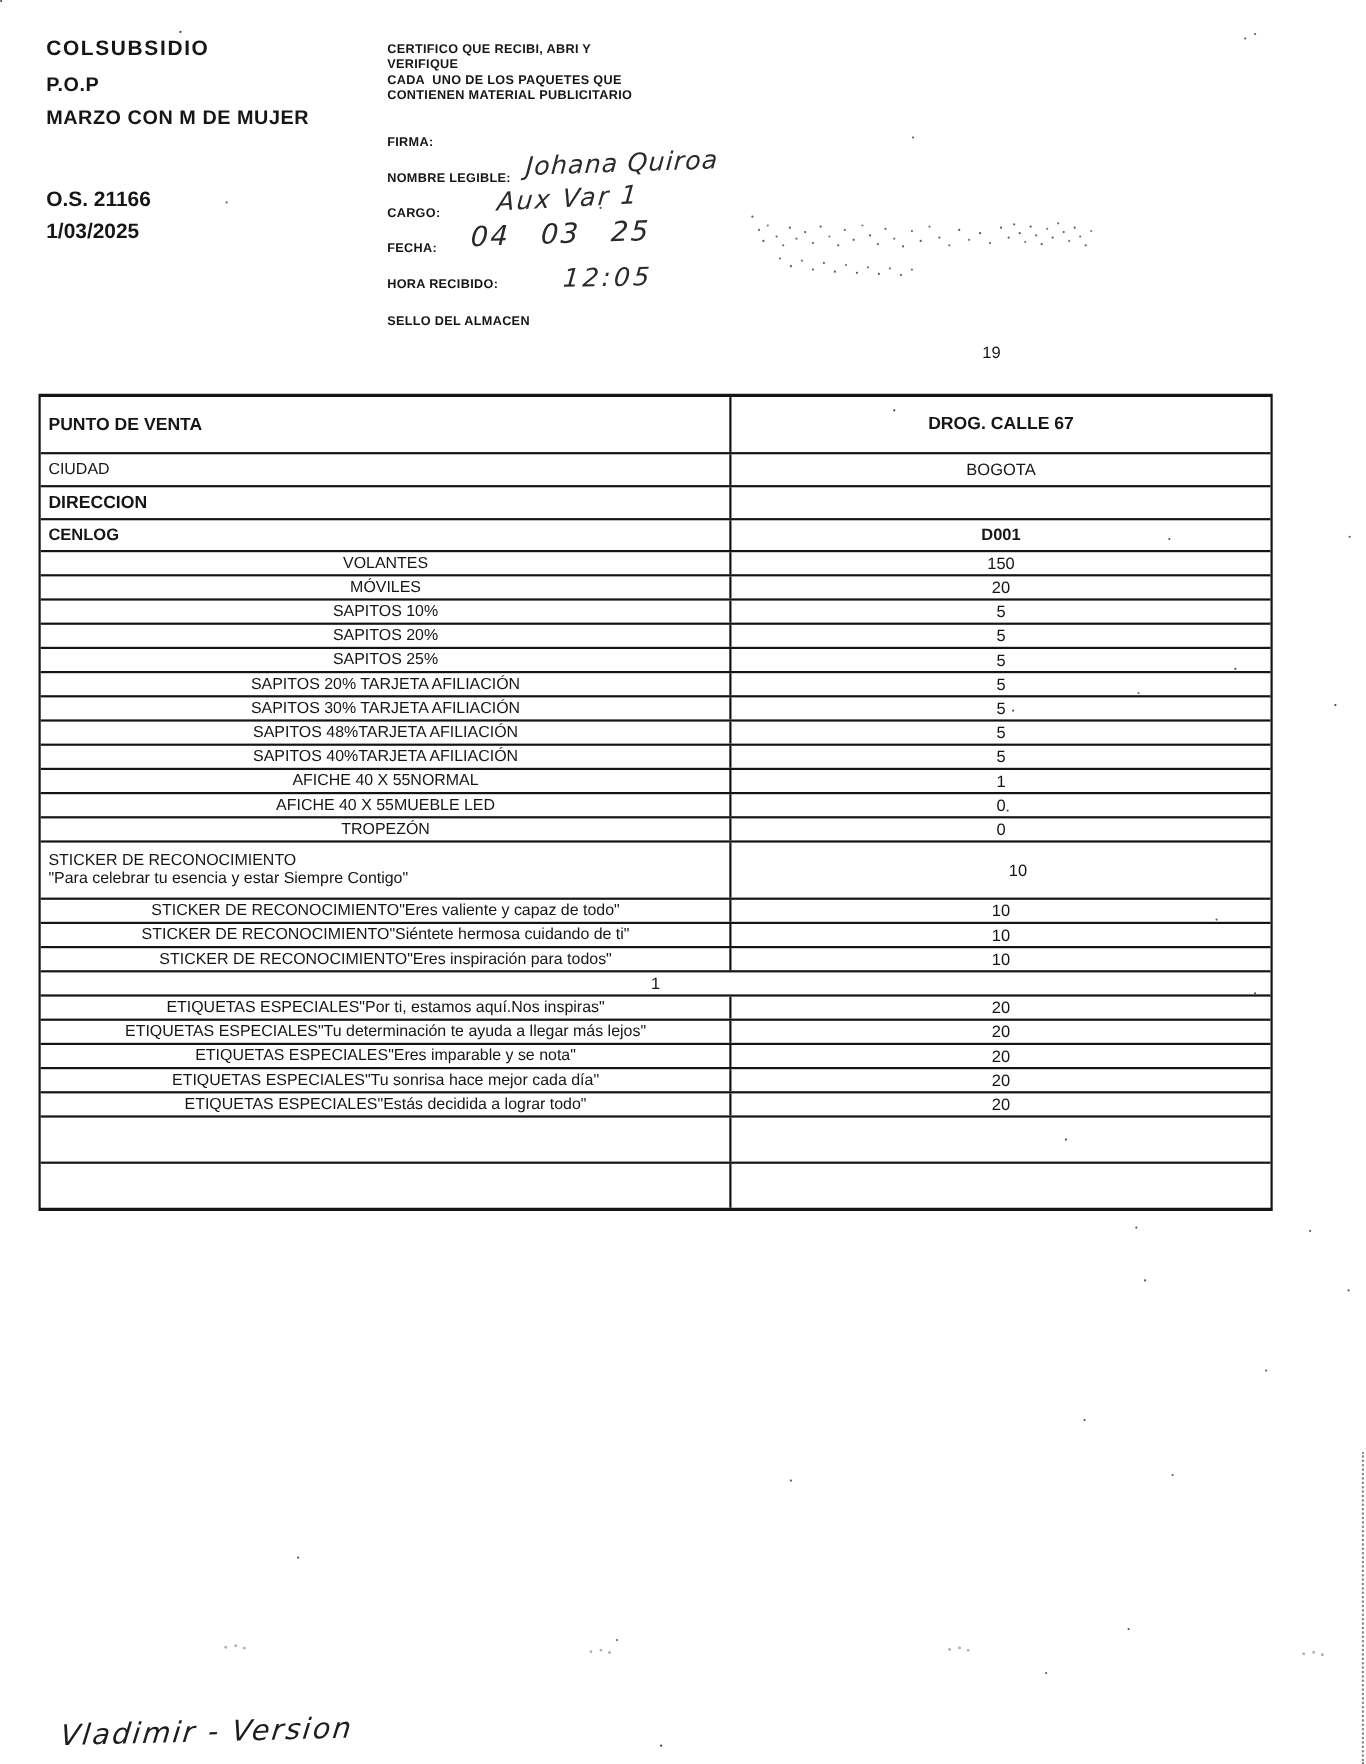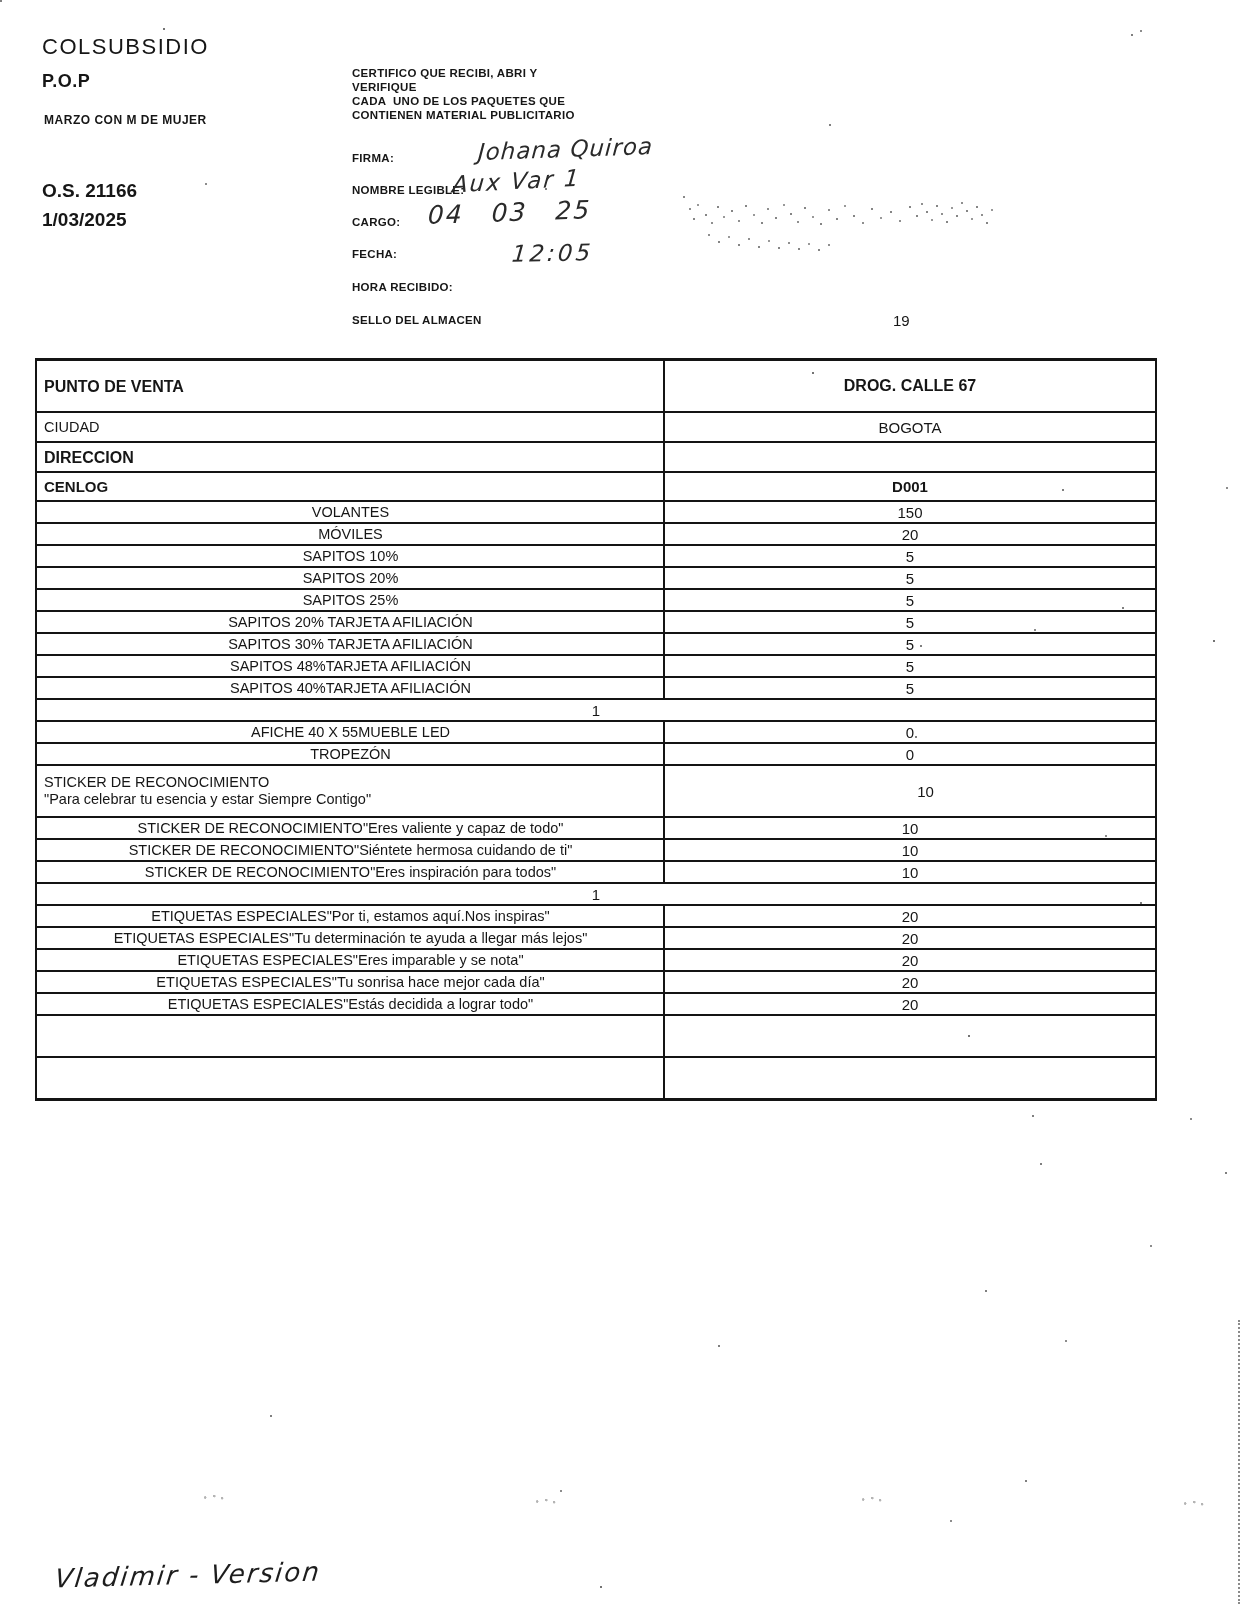--- a/index.html
+++ b/index.html
@@ -3,27 +3,27 @@
 <meta charset="utf-8">
 <style>
   html,body{margin:0;padding:0;background:#e8e8e8;}
   .page{
     position:relative;width:1242px;height:1604px;background:#ffffff;
     font-family:"Liberation Sans", sans-serif;color:#161616;overflow:hidden;
     margin:0 auto;
   }
   
   .brand{position:absolute;left:42px;top:34px;}
-  .brand .company{font-size:22px;font-weight:400;letter-spacing:1.5px;}
+  .brand .company{font-size:19px;font-weight:700;letter-spacing:1.5px;}
   .brand .program{font-size:18px;font-weight:700;margin-top:11px;letter-spacing:.5px;}
-  .brand .campaign{font-size:12px;font-weight:700;margin-top:21px;letter-spacing:.5px;text-align:center;}
+  .brand .campaign{font-size:18px;font-weight:700;margin-top:9px;letter-spacing:.5px;text-align:center;}
   .brand .os-number{font-size:19px;font-weight:700;margin-top:53px;}
   .brand .os-date{font-size:19px;font-weight:700;margin-top:7px;}
   
-  .cert{position:absolute;left:352px;top:38px;width:360px;font-size:11.5px;font-weight:700;letter-spacing:.3px;margin-top:28px;}
+  .cert{position:absolute;left:352px;top:38px;width:360px;font-size:11.5px;font-weight:700;letter-spacing:.3px;}
   .cert .line{line-height:14px;white-space:pre-wrap;}
   .cert .field{position:absolute;left:0;}
   .f-firma{top:86px;}
   .f-nombre{top:118px;}
   .f-cargo{top:150px;}
   .f-fecha{top:182px;}
   .f-hora{top:215px;}
   .f-sello{top:248px;}
   
   .hw{
@@ -228,20 +228,24 @@
       <div class="cell-value">5</div>
     </div>
         <div class="row row-item">
       <div class="cell-label">
         <div>SAPITOS 40%TARJETA AFILIACIÓN</div>
 
       </div>
       <div class="cell-value">5</div>
     </div>
         <div class="row row-item">
+      <div class="cell-label">
+        <div>AFICHE 40 X 55NORMAL</div>
+
+      </div>
       <div class="cell-value">1</div>
     </div>
         <div class="row row-item">
       <div class="cell-label">
         <div>AFICHE 40 X 55MUEBLE LED</div>
 
       </div>
       <div class="cell-value">0</div>
     </div>
         <div class="row row-item">

